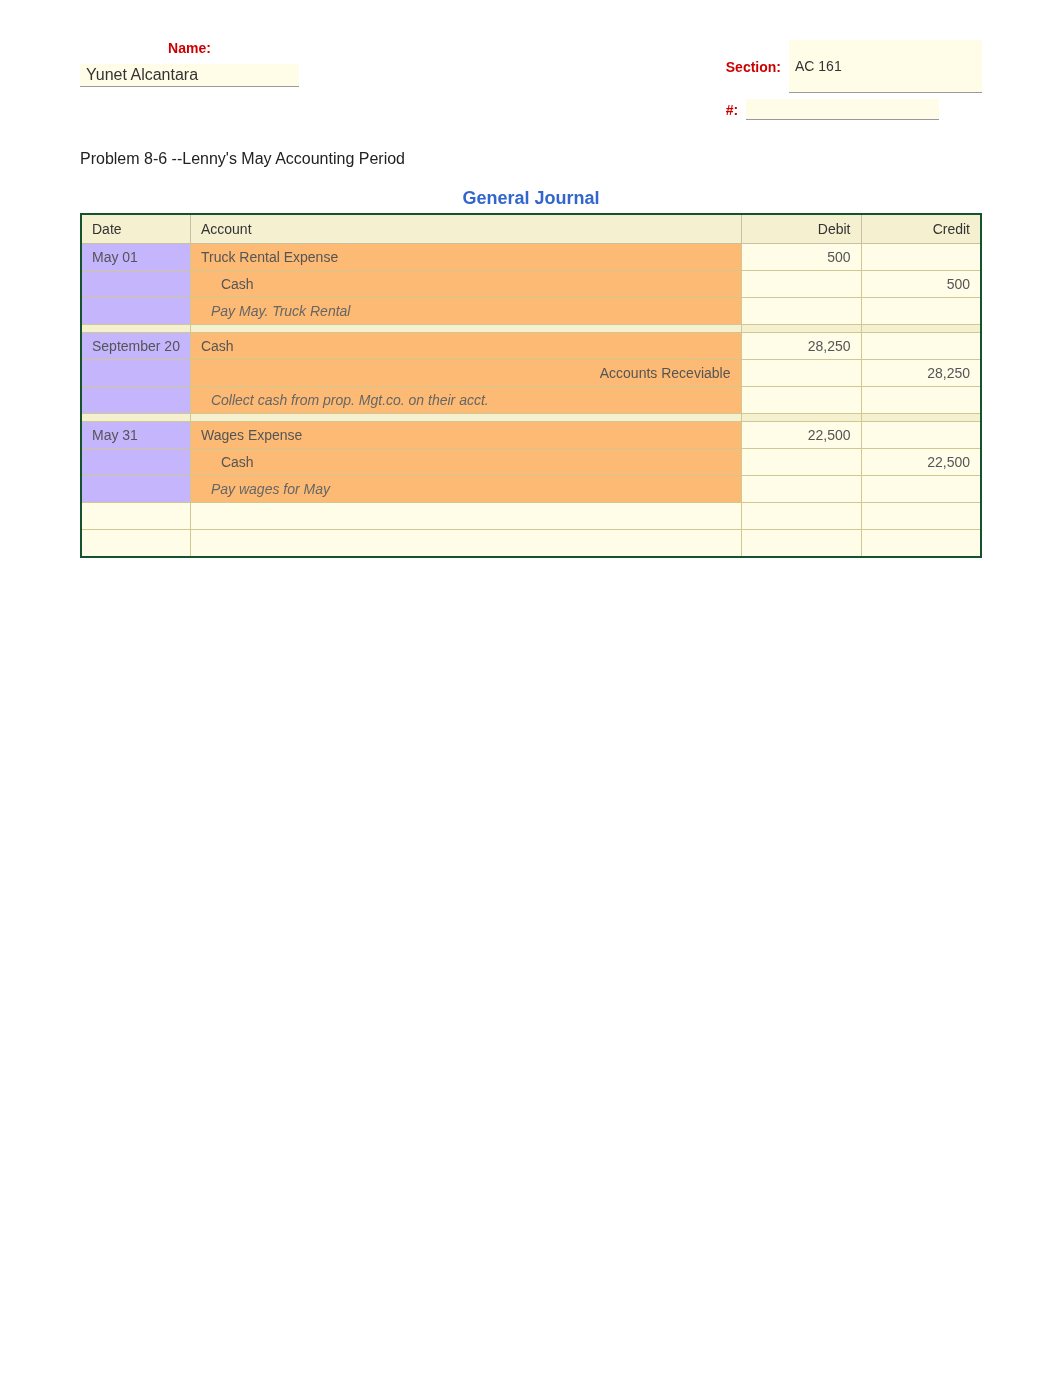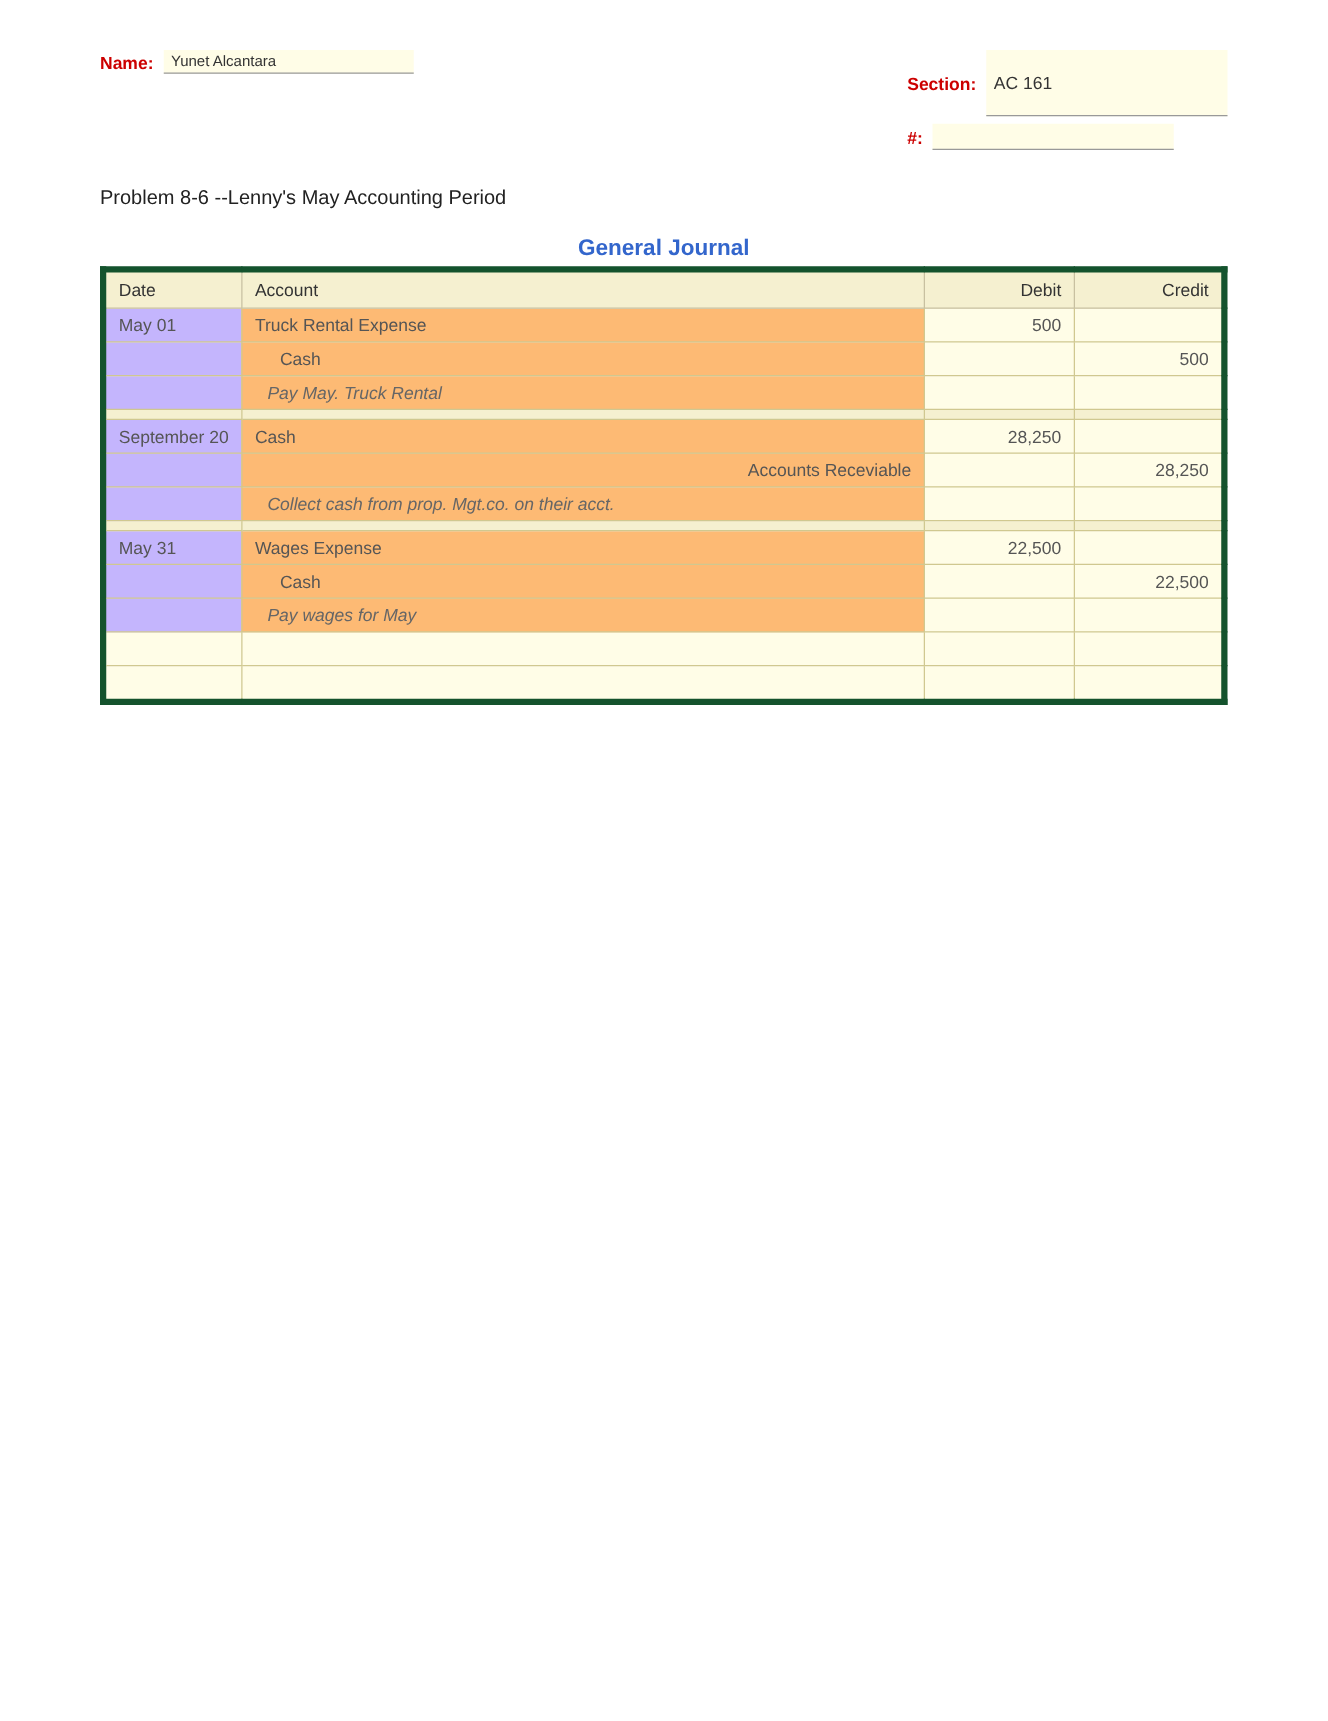--- a/index.html
+++ b/index.html
@@ -25,33 +25,34 @@
       display: flex;
       justify-content: space-between;
       align-items: flex-start;
       margin-bottom: 30px;
     }
 
     .name-block {
       display: flex;
       align-items: center;
       gap: 8px;
+      flex-direction: column;
     }
 
     .label-red {
       color: #cc0000;
       font-weight: bold;
     }
 
     .input-field {
       border: none;
       border-bottom: 1px solid #999;
       background: #fffde7;
       padding: 2px 6px;
-      font-size: 12px;
+      font-size: 16px;
       color: #333;
       min-width: 200px;
     }
 
     .section-block {
       display: flex;
       flex-direction: column;
       align-items: flex-start;
       gap: 6px;
     }
@@ -92,21 +93,21 @@
       text-align: center;
       color: #3366cc;
       font-size: 18px;
       font-weight: bold;
       margin-bottom: 4px;
     }
 
     .journal-table {
       width: 100%;
       border-collapse: collapse;
-      border: 5px solid #14532d;
+      border: 2px solid #14532d;
     }
 
     .journal-table th {
       background: #f5f0d0;
       border: 1px solid #c8c0a0;
       padding: 6px 10px;
       text-align: left;
       font-weight: normal;
       color: #333;
     }

